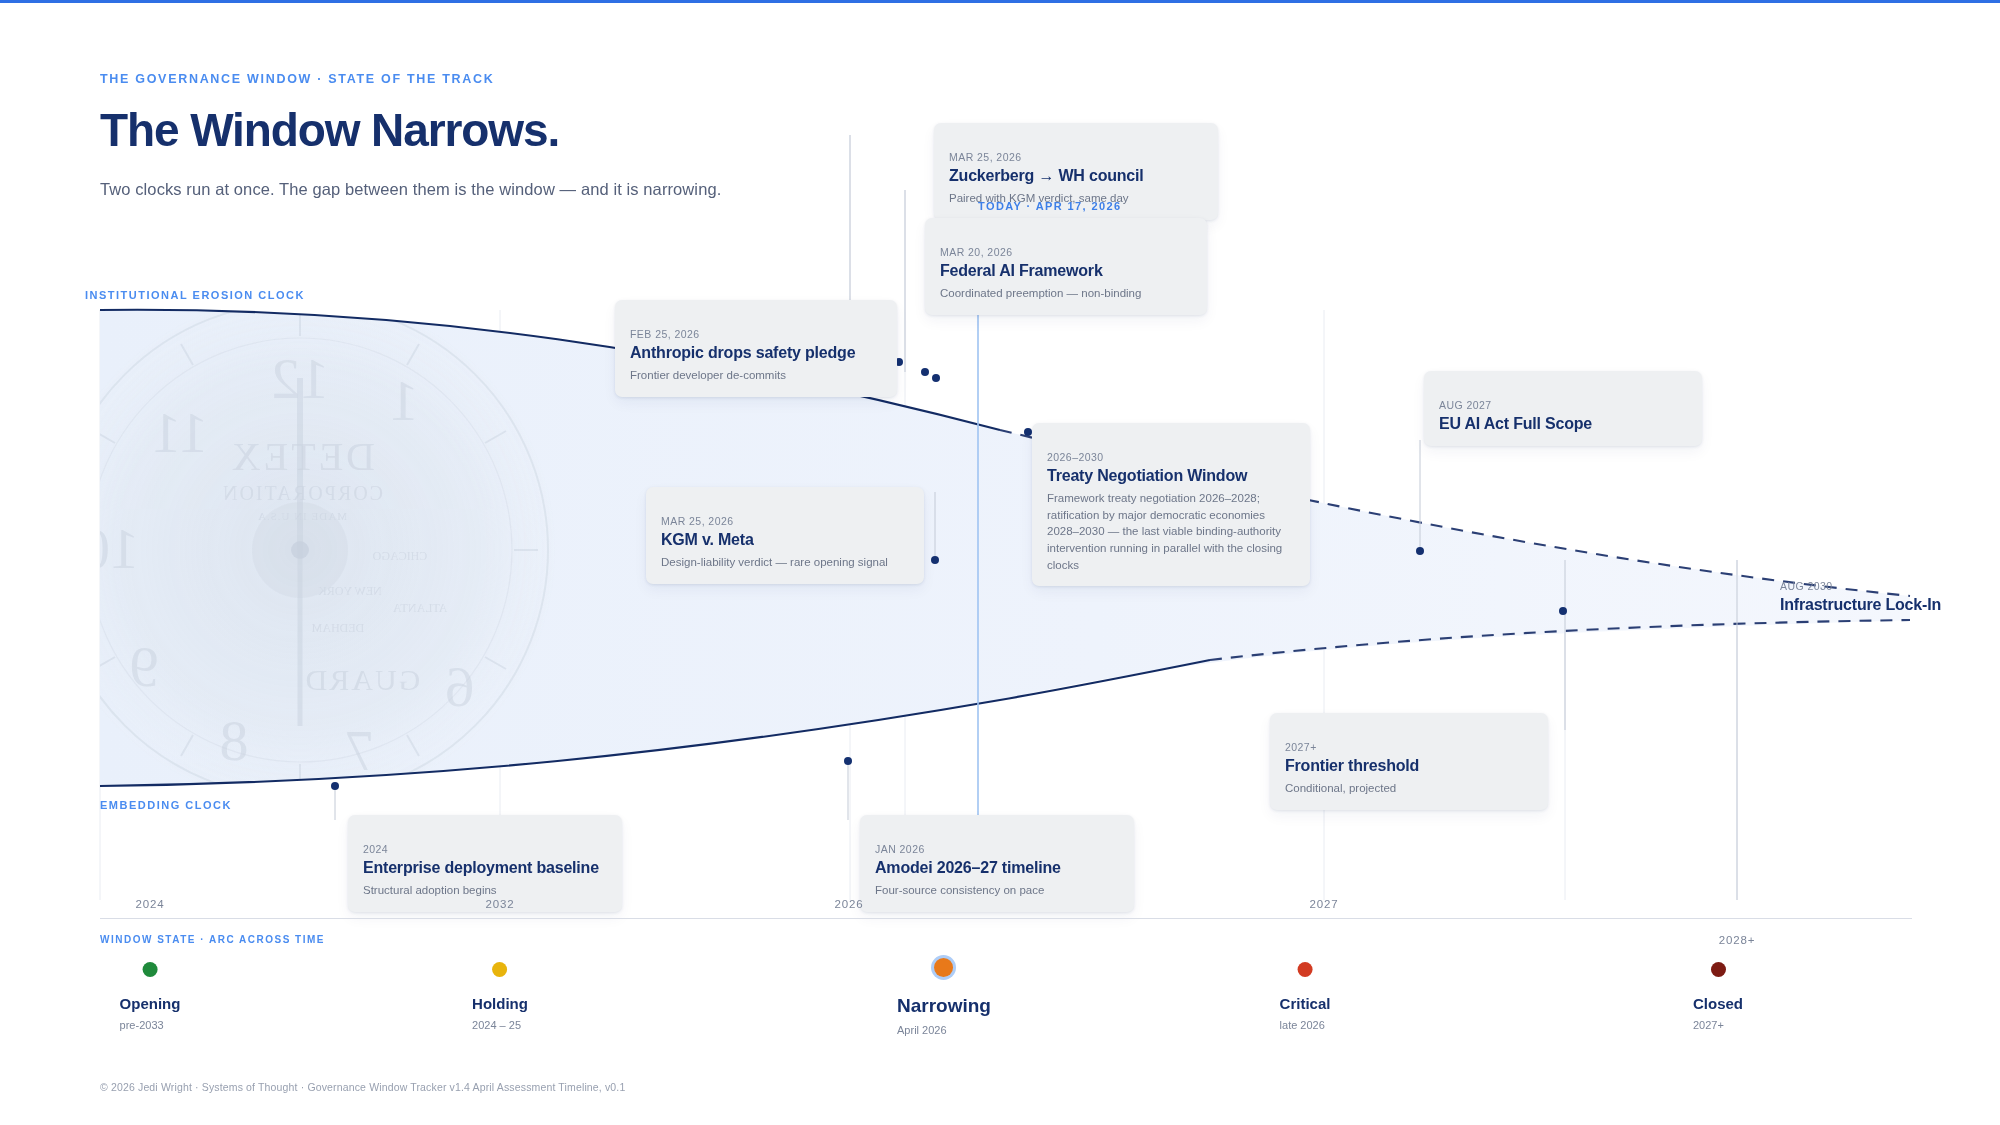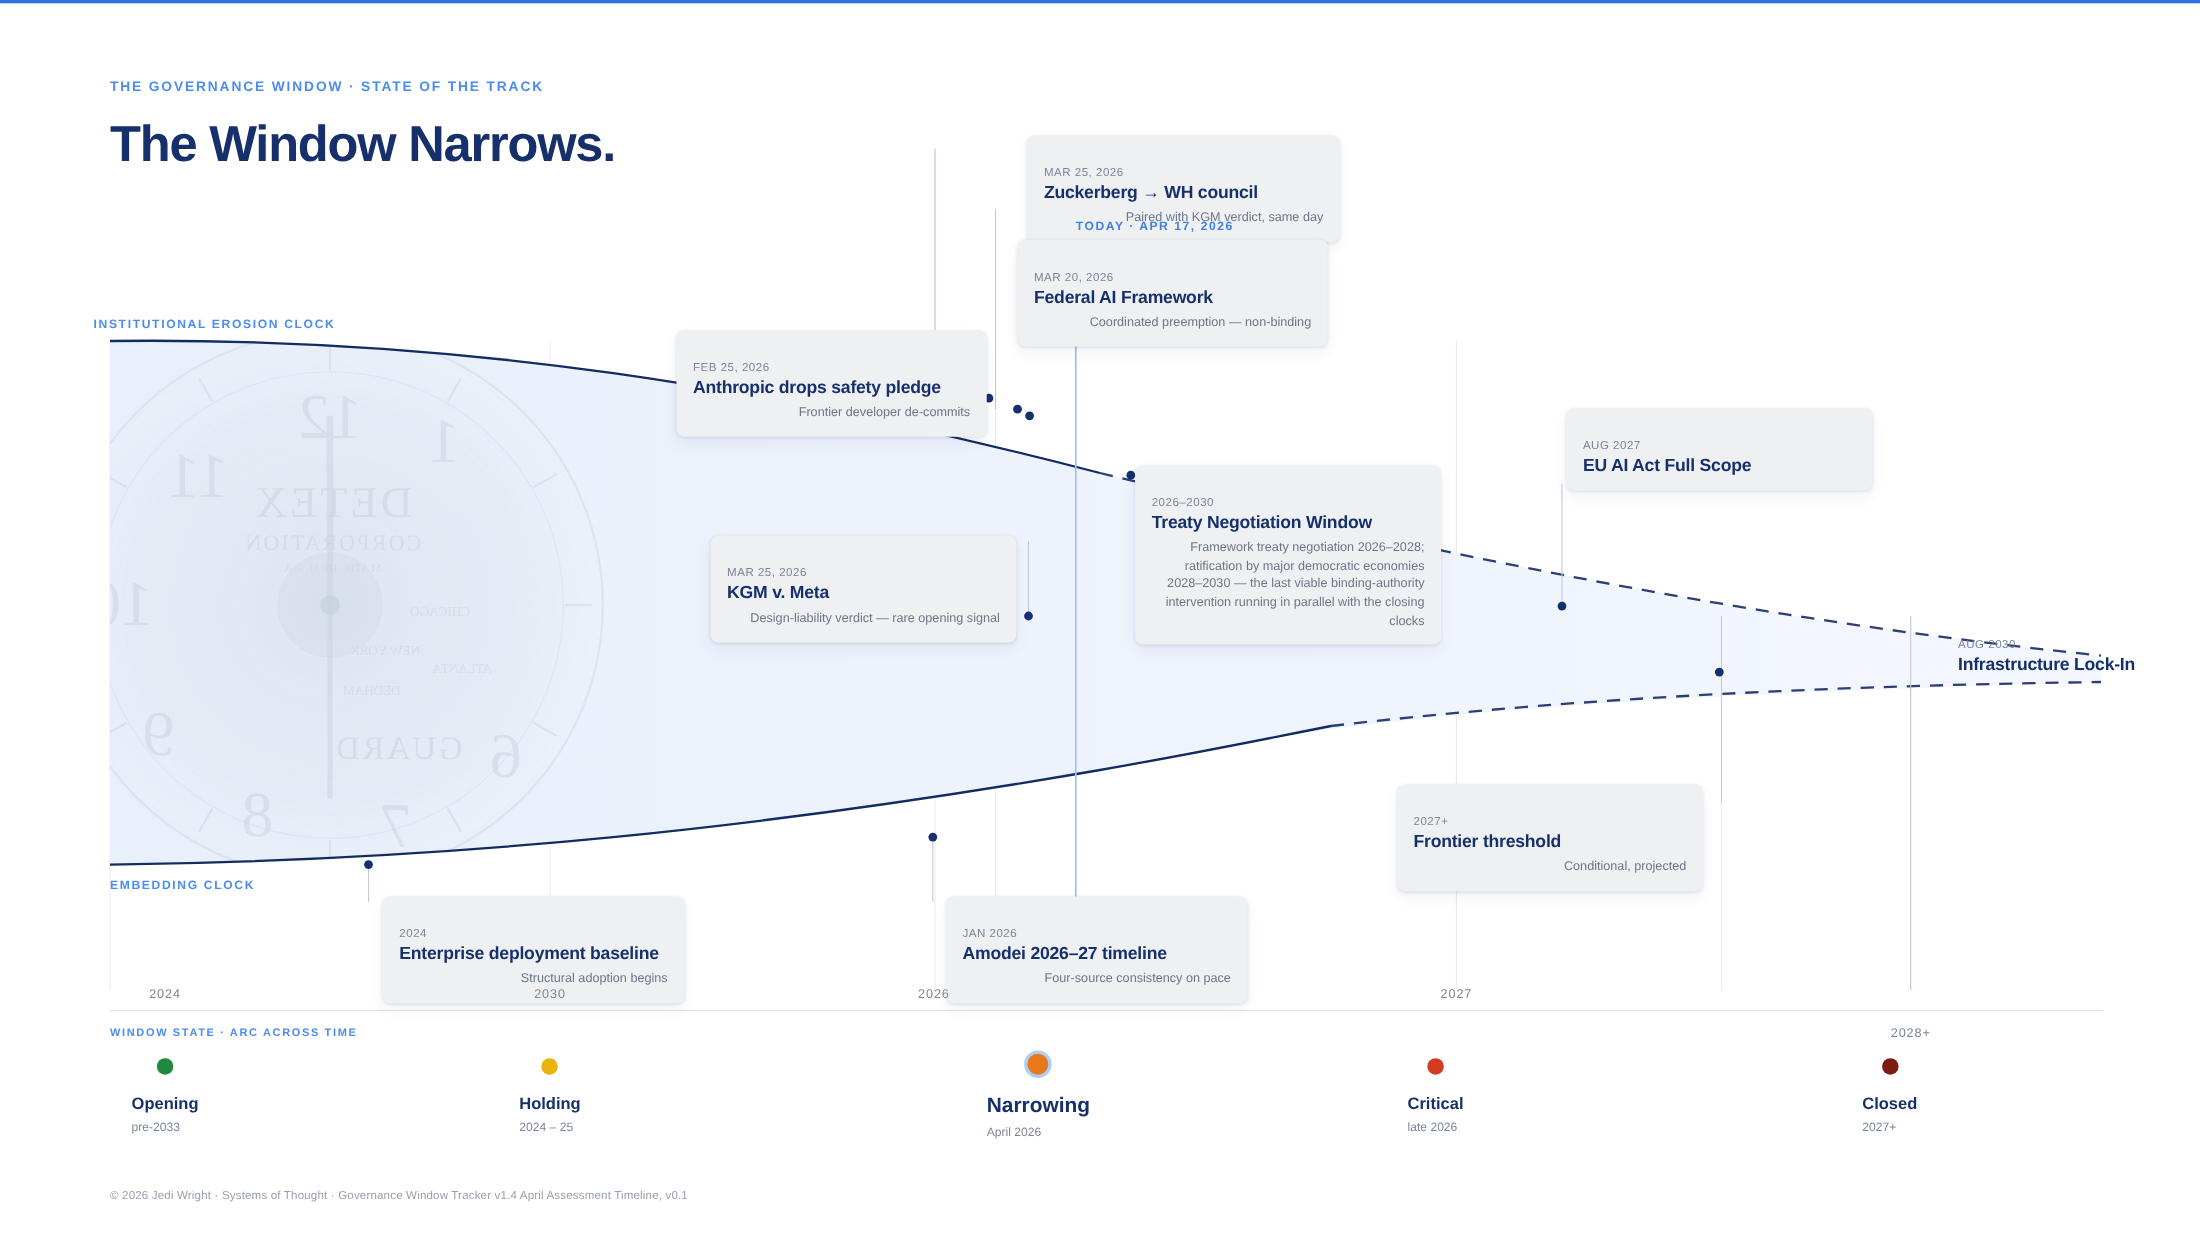--- a/index.html
+++ b/index.html
@@ -49,21 +49,21 @@
     padding:28px 15px 13px 15px;
     box-shadow:0 1px 3px rgba(20,40,90,.10), 0 6px 14px rgba(20,40,90,.05);
   }
   .card .date {
     font-size:10.5px; color:#7b8599; letter-spacing:.45px; margin-bottom:4px;
   }
   .card .ttl {
     font-size:16px; font-weight:700; color:#16306c; letter-spacing:-.2px;
   }
   .card .desc {
-    font-size:11.5px; color:#6d7689; margin-top:5px; line-height:1.45;text-align:right;
+    font-size:11.5px; color:#6d7689; margin-top:5px; line-height:1.45;
   }
   .card.plain { background:transparent; box-shadow:none; padding-left:0; }
   .card.plain .desc { line-height:1.5; }
 
   .today-chip {
     position:absolute; font-size:11px; font-weight:700; letter-spacing:1.4px;
     color:#3d7fe8;
   }
 
   
@@ -101,20 +101,21 @@
   }
 </style>
 </head>
 <body>
 
 <div class="top-rule"></div>
 
 <div class="header">
   <div class="eyebrow">THE GOVERNANCE WINDOW  ·  STATE OF THE TRACK</div>
   <div class="title">The Window Narrows.</div>
+  <div class="subtitle">Two clocks run at once. The gap between them is the window — and it is narrowing.</div>
 </div>
 
 <div class="chart-wrap">
 <svg class="chart" width="2000" height="1125" viewBox="0 0 2000 1125">
   <defs>
     <clipPath id="bandclip">
       <path d="M100,310 C420,306 700,352 1000,430 C1260,492 1560,560 1910,596
                L1910,620 C1560,632 1260,640 1000,700 C700,752 420,782 100,786 Z"></path>
     </clipPath>
     <radialGradient id="clockgrad" cx="50%" cy="50%" r="50%">
@@ -279,21 +280,21 @@
 </div>
 
 <div class="card" style="left:860px; top:815px; width:274px;">
   <div class="date">JAN 2026</div>
   <div class="ttl">Amodei 2026–27 timeline</div>
   <div class="desc">Four-source consistency on pace</div>
 </div>
 
 <div class="axis-line"></div>
 <div class="axis-tick" style="left:150px;">2024</div>
-<div class="axis-tick" style="left:500px;">2030</div>
+<div class="axis-tick" style="left:500px;">2032</div>
 <div class="axis-tick" style="left:849px;">2026</div>
 <div class="axis-tick" style="left:1324px;">2027</div>
 <div class="axis-tick" style="left:1737px;margin-top:36px;">2028+</div>
 
 <div class="legend-eyebrow">WINDOW STATE  ·  ARC ACROSS TIME</div>
 
 <div class="legend-item" style="left:150px; top:962px;">
   <div class="legend-dot" style="background:#1f8a3b;"></div>
   <div class="legend-name">Opening</div>
   <div class="legend-sub">pre-2033</div>

